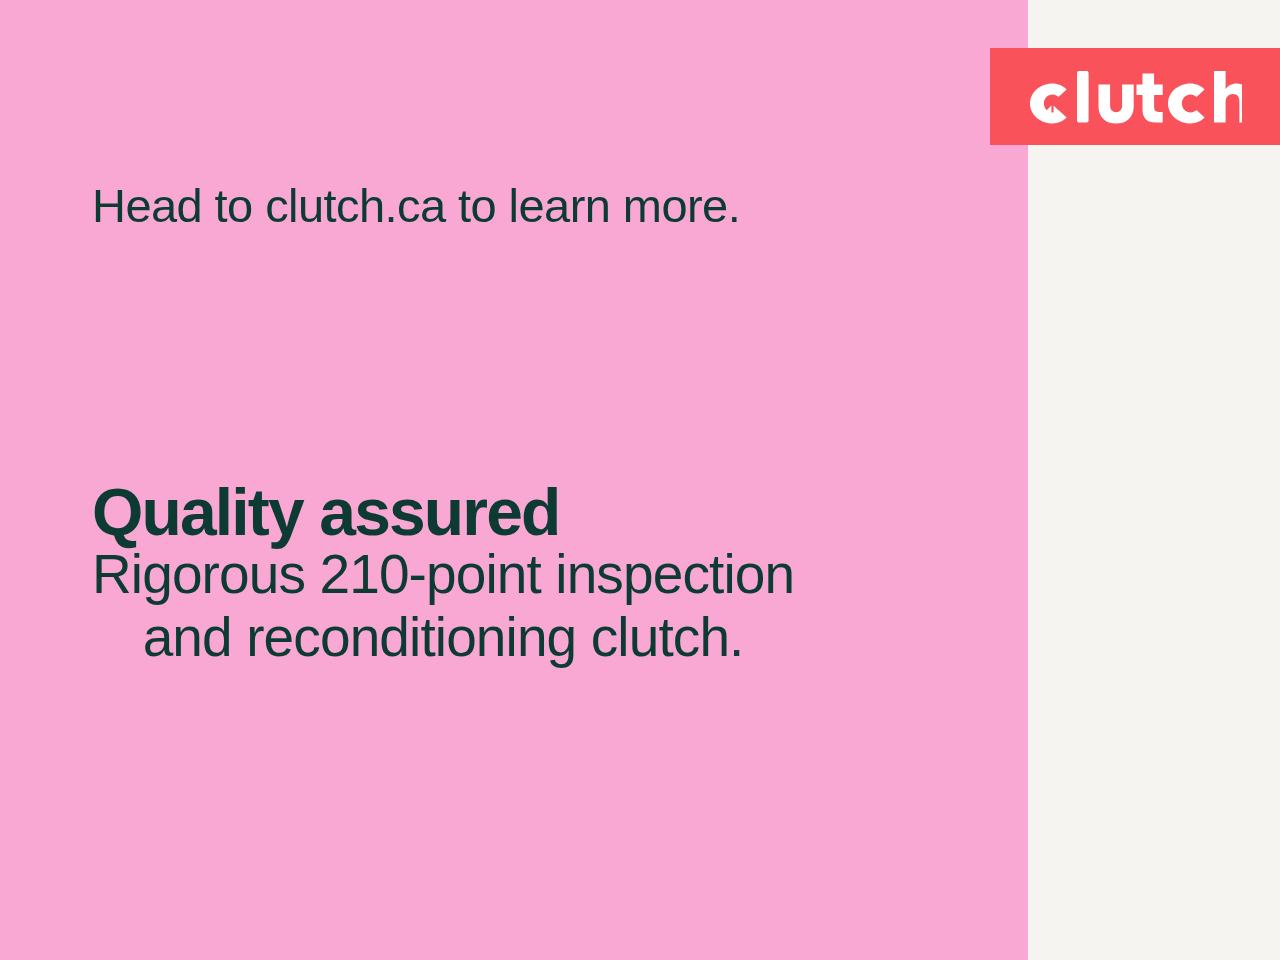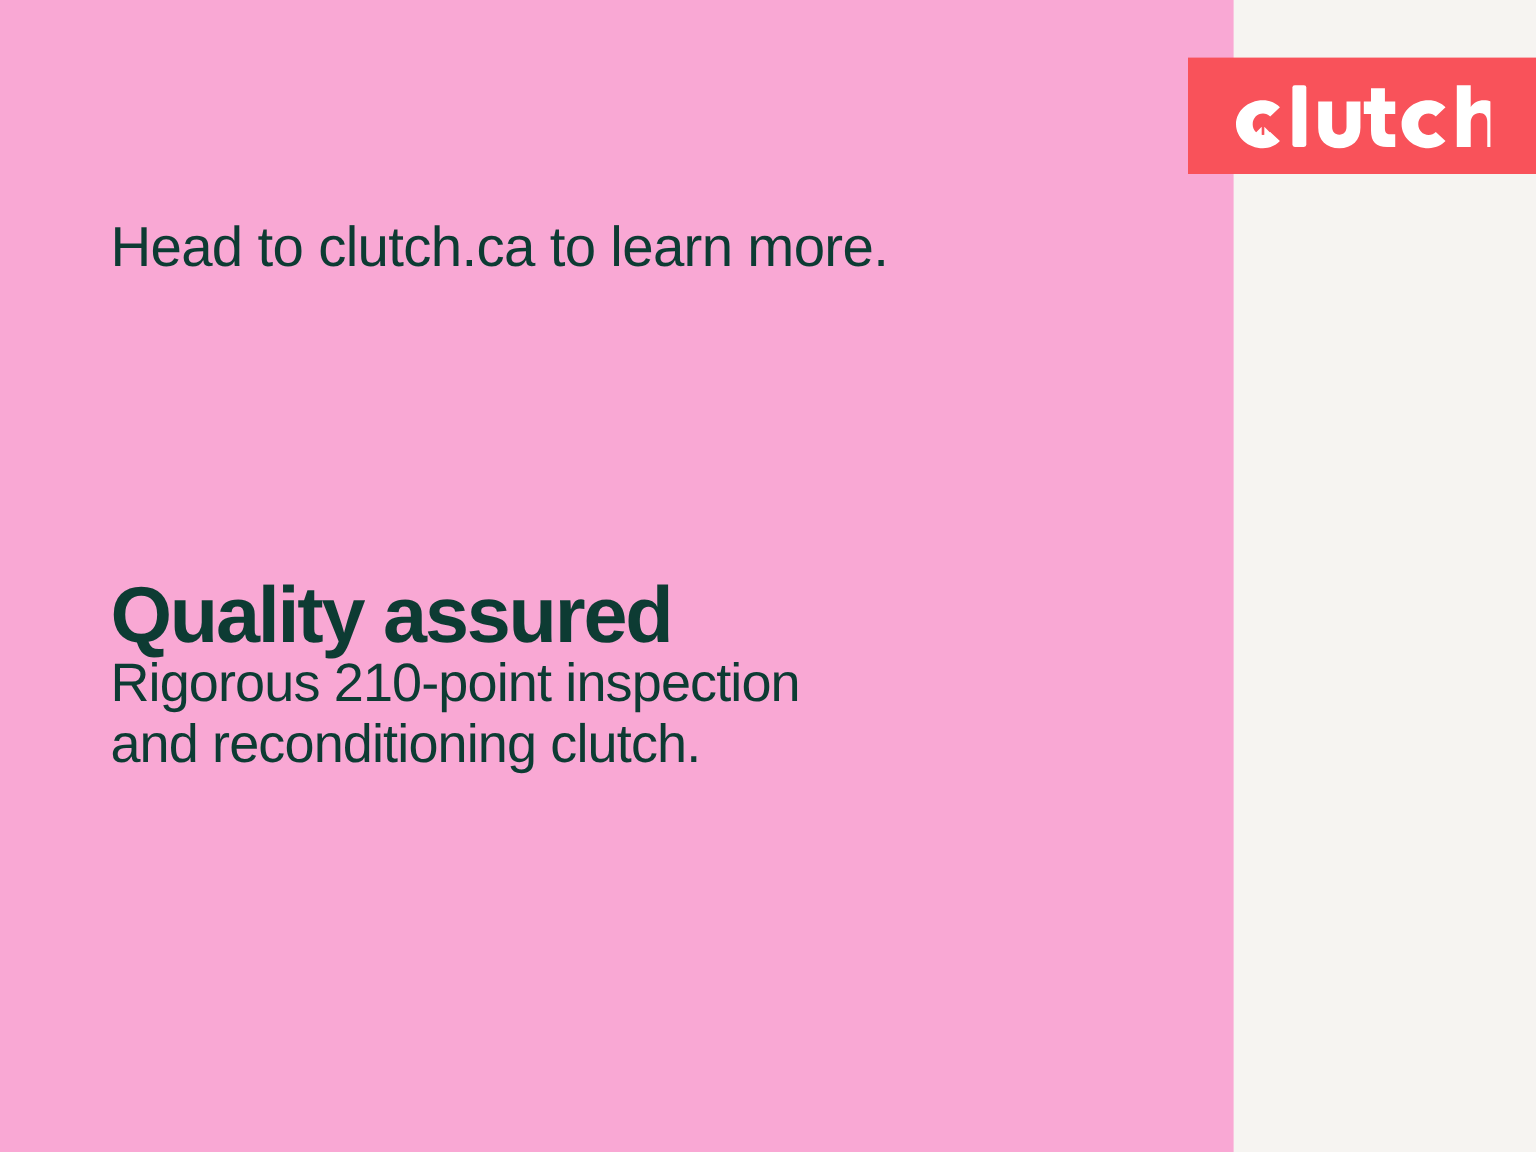--- a/index.html
+++ b/index.html
@@ -63,26 +63,27 @@
     color: #0d3b33;
     line-height: 1.04;
     white-space: nowrap;
   }
 
   
   .body-copy {
     position: absolute;
     left: 92px;
     top: 543px;
-    font-size: 45px;
+    font-size: 55px;
     font-weight: 400;
     letter-spacing: -0.016em;
     color: #0d3b33;
     line-height: 1.14;
     max-width: 900px;
+    text-align: center;
   }
   .body-copy .line {
     display: block;
     white-space: nowrap;
   }
 </style>
 </head>
 <body>
 
 <div class="slide">

